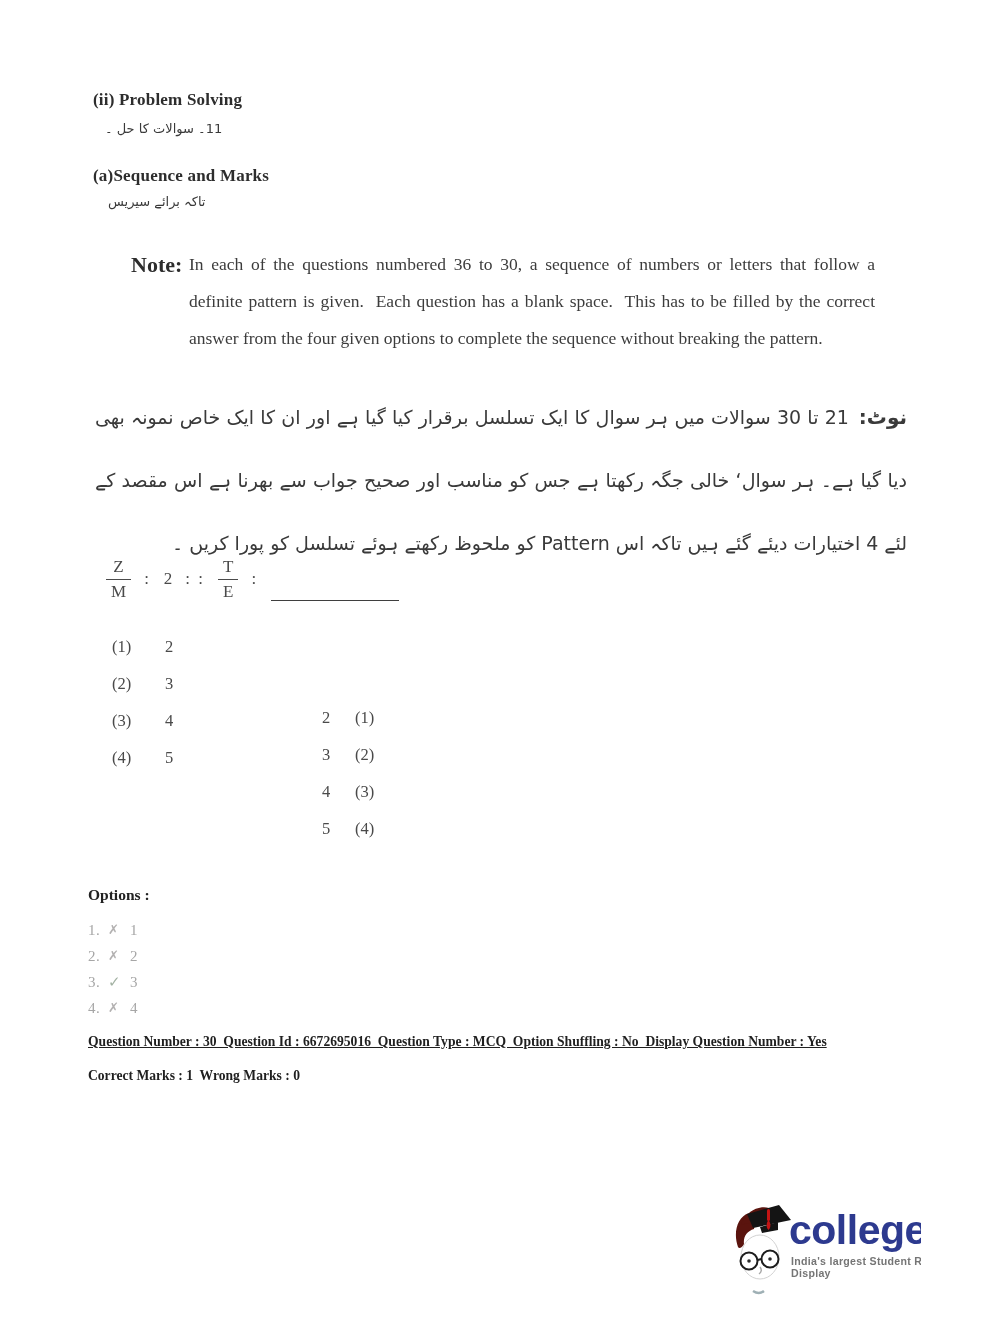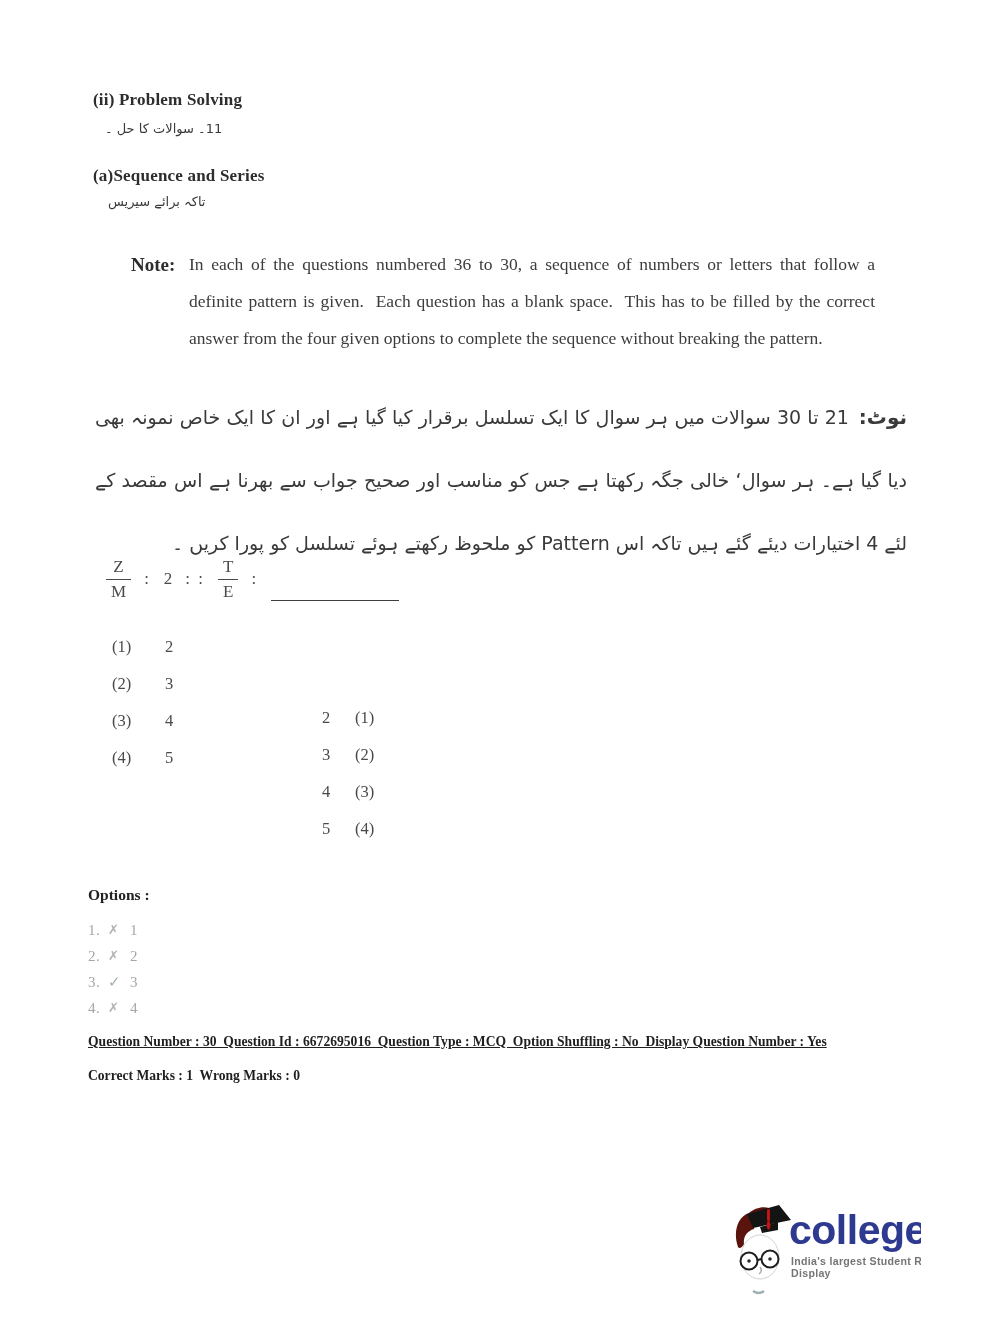--- a/index.html
+++ b/index.html
@@ -12,21 +12,21 @@
     overflow:hidden;
   }
   .abs{position:absolute;}
 
   
   .h-en{font-weight:bold;font-size:17px;color:#2d2d2d;letter-spacing:.2px;}
   .h-ur{font-family:"DejaVu Sans",sans-serif;font-size:13px;color:#3a3a3a;direction:rtl;}
 
   
   .note-en{left:131px;top:246px;width:744px;display:flex;}
-  .note-en .lbl{font-weight:bold;font-size:19px;color:#2d2d2d;width:58px;flex:0 0 58px;line-height:37px;}
+  .note-en .lbl{font-weight:bold;font-size:22px;color:#2d2d2d;width:58px;flex:0 0 58px;line-height:37px;}
   .note-en .txt{font-size:17.5px;line-height:37px;text-align:justify;white-space:pre-wrap;flex:1;}
 
   
   .note-ur{left:95px;top:386px;width:812px;direction:rtl;font-family:"DejaVu Sans",sans-serif;
            font-size:19px;line-height:63px;text-align:justify;color:#3a3a3a;}
   .note-ur .lbl{font-weight:bold;font-size:20px;margin-left:10px;}
 
   
   .math-row{left:106px;top:551px;display:flex;align-items:center;gap:13px;height:56px;
             font-size:17px;color:#4a4a4a;}
@@ -68,21 +68,21 @@
   .tagline{position:absolute;left:58px;top:52px;font-family:"Liberation Sans",sans-serif;
            font-weight:bold;font-size:10.6px;color:#757575;letter-spacing:.3px;}
 </style>
 </head>
 <body>
 
 <div class="page">
 
   <div class="abs h-en" style="left:93px;top:90px;">(ii) Problem Solving</div>
   <div class="abs h-ur" style="left:105px;top:121px;" dir="rtl">11۔ سوالات کا حل ۔</div>
-  <div class="abs h-en" style="left:93px;top:166px;">(a)Sequence and Series</div>
+  <div class="abs h-en" style="left:93px;top:166px;">(a)Sequence and Marks</div>
   <div class="abs h-ur" style="left:108px;top:194px;" dir="rtl">تاکہ برائے سیریس</div>
 
   <div class="abs note-en">
     <div class="lbl">Note:</div>
     <div class="txt">In each of the questions numbered 36 to 30, a sequence of numbers or letters that follow a definite pattern is given.  Each question has a blank space.  This has to be filled by the correct answer from the four given options to complete the sequence without breaking the pattern.</div>
   </div>
 
   <div class="abs note-ur"><span class="lbl">نوٹ:</span><span>21 تا 30 سوالات میں ہر سوال کا ایک تسلسل برقرار کیا گیا ہے اور ان کا ایک خاص نمونہ بھی دیا گیا ہے۔ ہر سوال‘ خالی جگہ رکھتا ہے جس کو مناسب اور صحیح جواب سے بھرنا ہے اس مقصد کے لئے 4 اختیارات دیئے گئے ہیں تاکہ اس Pattern کو ملحوظ رکھتے ہوئے تسلسل کو پورا کریں ۔</span></div>
 
   <div class="abs math-row">

